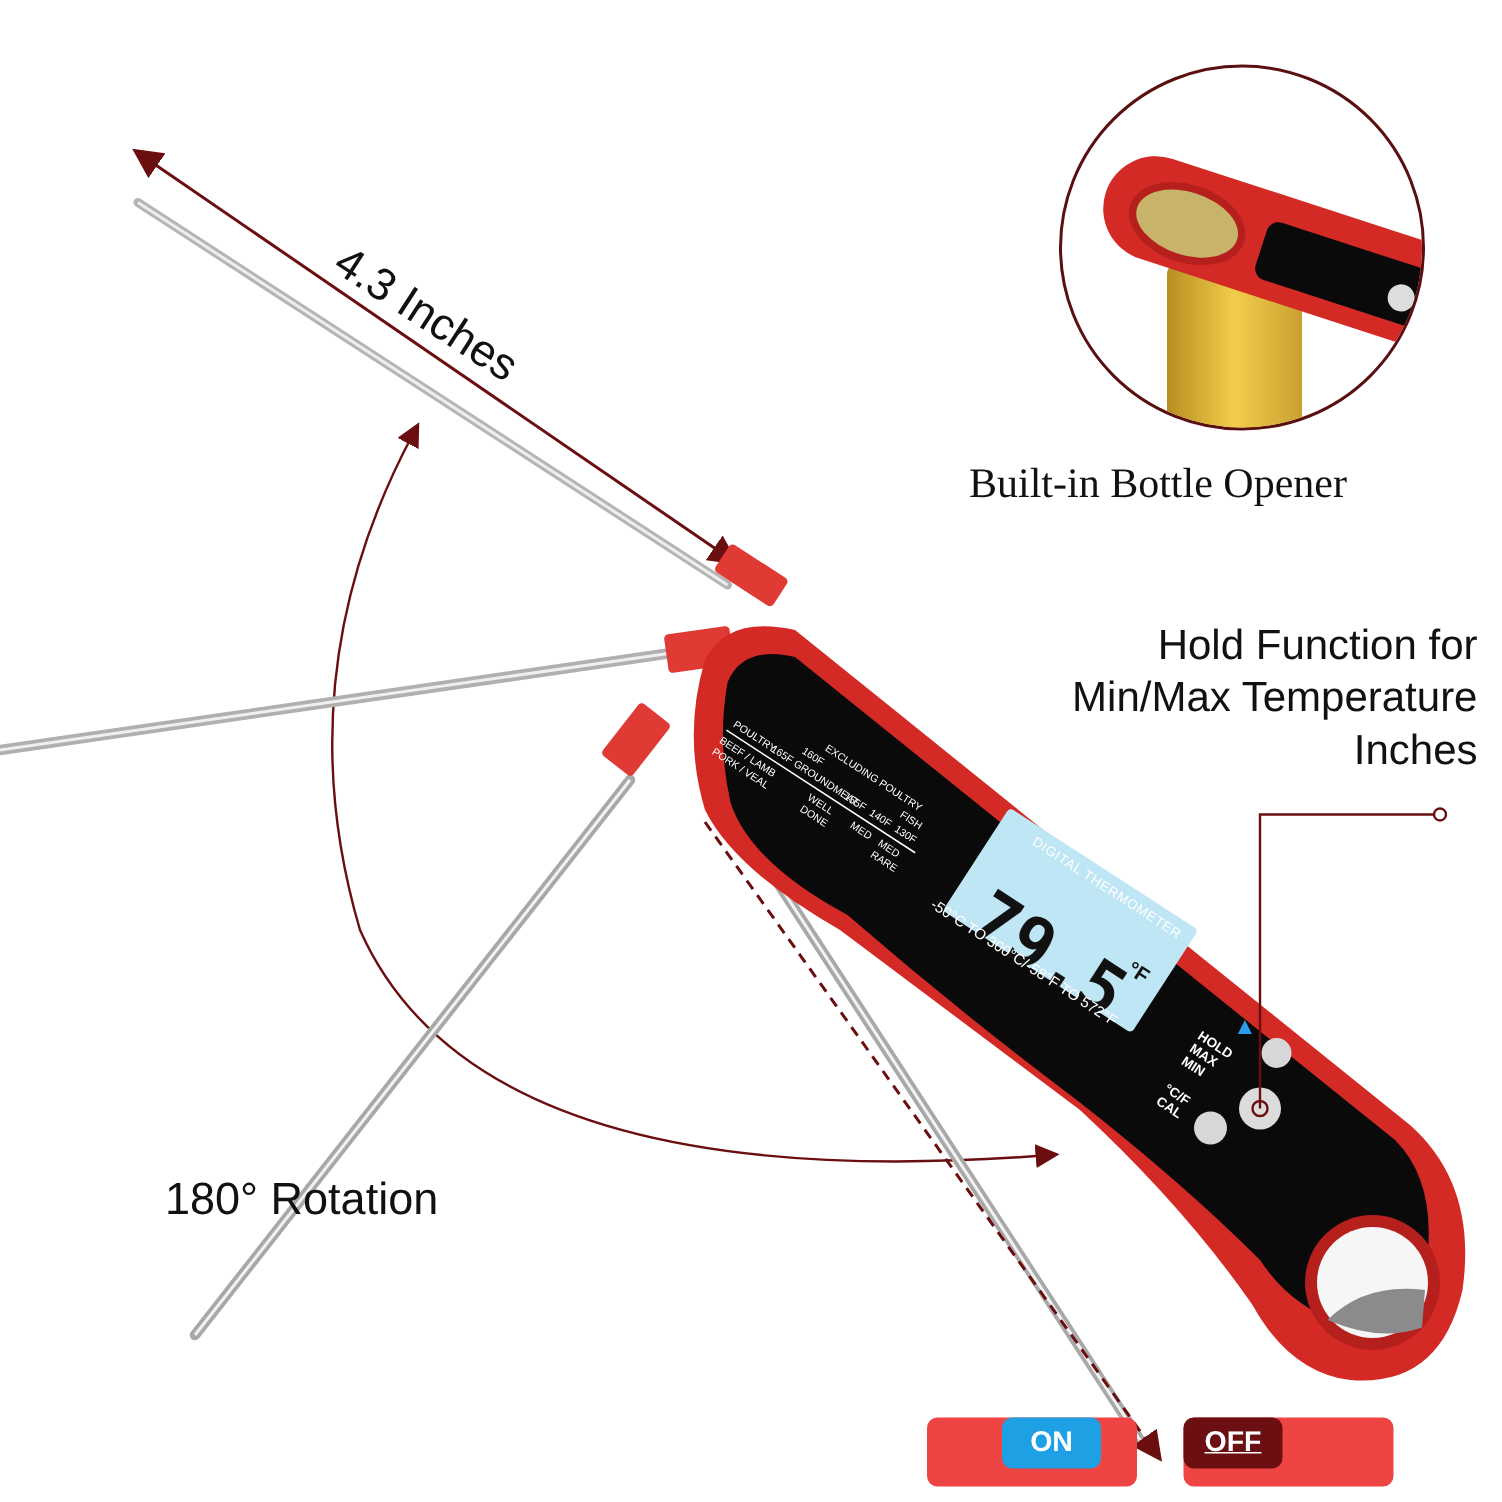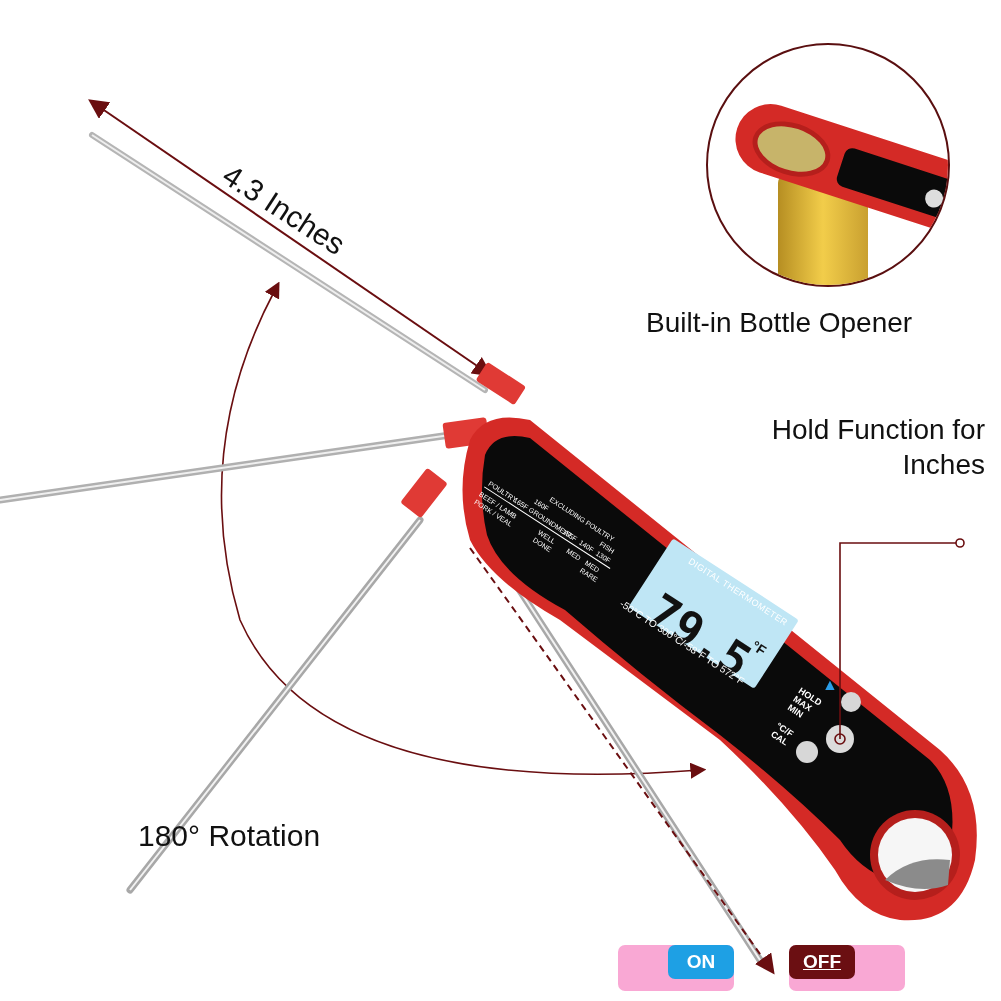--- a/index.html
+++ b/index.html
@@ -2,21 +2,21 @@
 <html><head>
 <meta charset="utf-8">
 <style>
   html, body { margin: 0; padding: 0; background: #ffffff; }
   body { width: 1001px; height: 1001px; position: relative; overflow: hidden;
          font-family: "Liberation Sans", "DejaVu Sans", sans-serif; }
   .abs { position: absolute; }
   .scene { position: absolute; left: 0; top: 0; }
   .caption { position: absolute; color: #111; font-size: 28px; line-height: 34px; white-space: nowrap; }
   .caption.right { text-align: right; }
-  .toggle { position: absolute; height: 46px; border-radius: 7px; background: #f9a8d4; }
+  .toggle { position: absolute; height: 46px; border-radius: 7px; background: #ef4444; padding-left: 24px; }
   .toggle .knob { position: absolute; top: 0; height: 34px; border-radius: 7px; color: #fff;
                   font-size: 19px; font-weight: bold; line-height: 34px; text-align: center; }
   .lcd-text { font-family: "DejaVu Sans Mono", monospace; }
 </style>
 </head>
 <body>
 
 <svg class="scene" width="1001" height="1001" viewBox="0 0 1001 1001">
   <defs>
     <linearGradient id="steel" x1="0" y1="0" x2="0" y2="1">
@@ -126,24 +126,25 @@
   <div class="abs" style="left:70px; top:130px; width:90px; height:130px; background:linear-gradient(90deg,#b68e22,#f2cd4a,#c9a030); border-radius:8px 8px 0 0;"></div>
   <div class="abs" style="left:40px; top:50px; width:260px; height:70px; background:#d42a26; border-radius:40px; transform:rotate(18deg); transform-origin:left top;">
     <div class="abs" style="left:110px; top:18px; width:150px; height:40px; background:#0a0a0a; border-radius:8px;"></div>
     <div class="abs" style="left:18px; top:12px; width:70px; height:42px; border-radius:50%; background:#c7b46a; border:5px solid #b51f1c;"></div>
     <div class="abs" style="left:220px; top:22px; width:16px; height:16px; border-radius:50%; background:#ddd;"></div>
     <div class="abs" style="left:200px; top:32px; width:18px; height:18px; border-radius:50%; background:#ddd;"></div>
   </div>
 </div>
 
 <div class="caption" style="left:235px; top:158px; font-size:30px; transform:rotate(33deg); transform-origin:left top;">4.3 Inches</div>
-<div class="caption" style="left:138px; top:783px; font-size:30px;margin-top:36px;">180° Rotation</div>
-<div class="caption" style="left:646px; top:306px;">Built-in Bottle Opener</div>
+<div class="caption" style="left:110px; top:783px; font-size:30px;">180° Rotation</div>
+<div class="caption" style="left:646px; top:306px;font-family:Liberation Serif, serif;">Built-in Bottle Opener</div>
 <div class="caption right" style="right:16px; top:412px; line-height:35px;">
   <div>Hold Function for</div>
+  <div>Min/Max Temperature</div>
   <div>Inches</div>
 </div>
 
 <div class="toggle" style="left:618px; top:945px; width:116px;">
   <div class="knob" style="left:50px; width:66px; background:#1ea0e4;">ON</div>
 </div>
 <div class="toggle" style="left:789px; top:945px; width:116px;">
   <div class="knob" style="left:0; width:66px; background:#6b0f12;text-decoration:underline;">OFF</div>
 </div>
 

